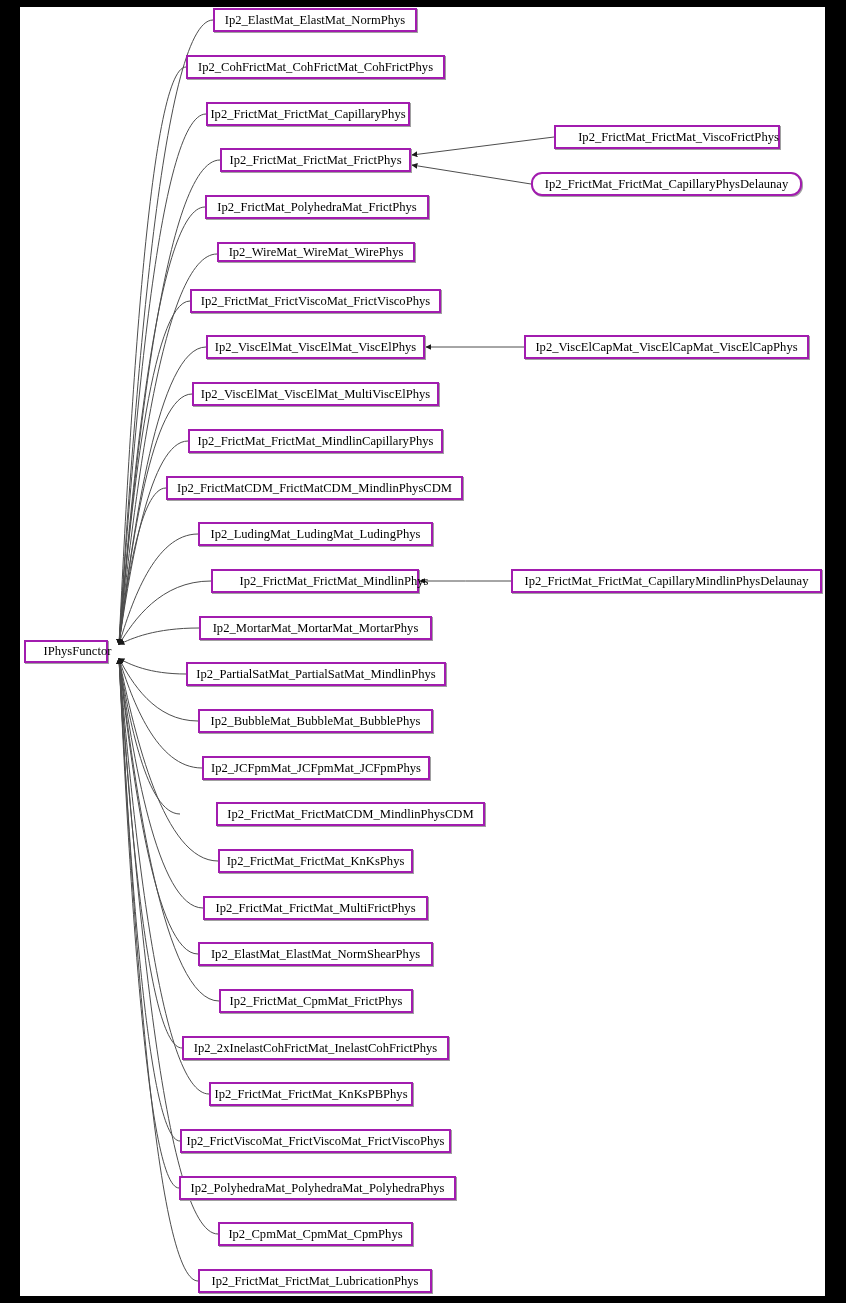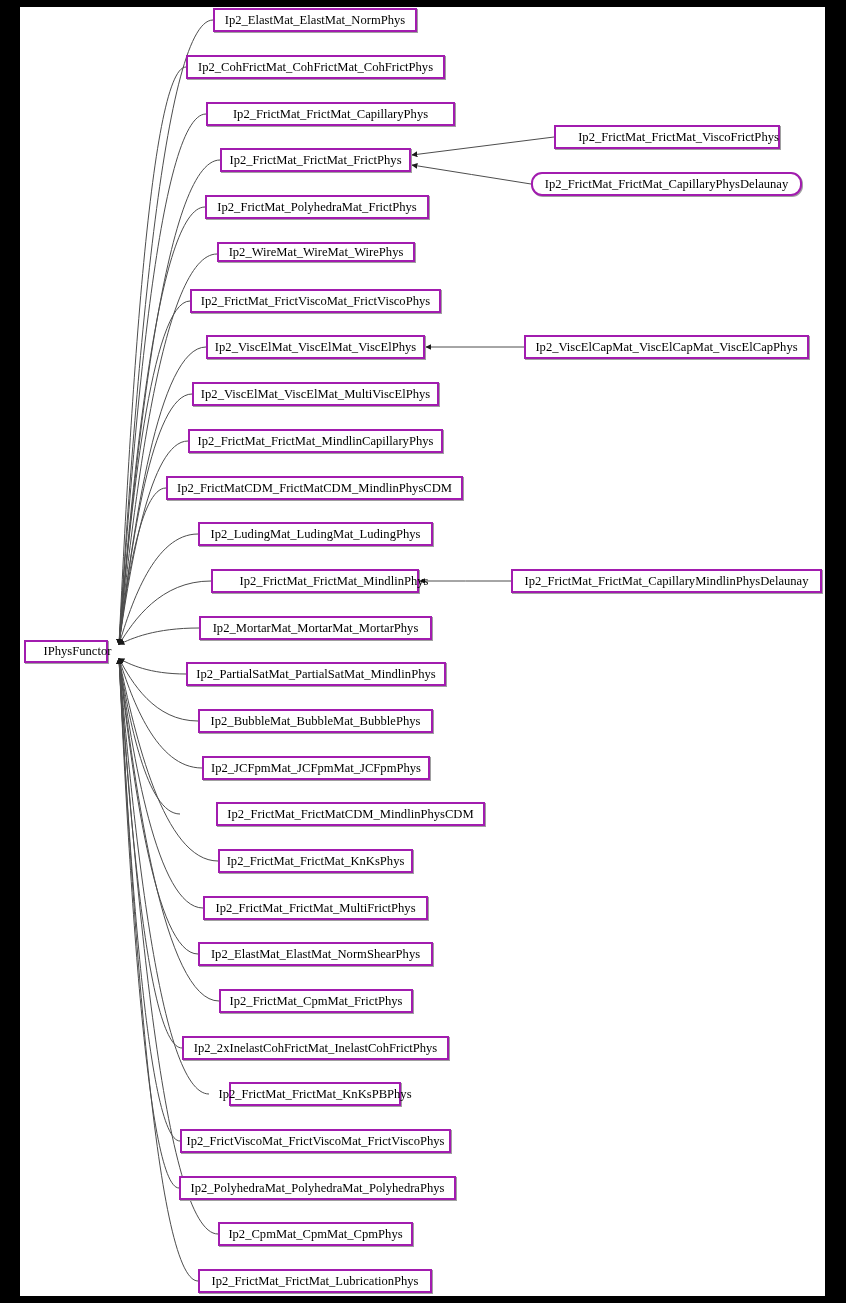--- a/index.html
+++ b/index.html
@@ -101,21 +101,21 @@
     </svg>
   <div class="node" style="left: 4px; top: 633px; width: 84px; height: 23px; padding-left: 23px;">
         <span class="node-label">IPhysFunctor</span>
       </div>
       <div class="node" style="left: 193px; top: 1px; width: 204px; height: 24px;">
         <span class="node-label">Ip2_ElastMat_ElastMat_NormPhys</span>
       </div>
       <div class="node" style="left: 166px; top: 48px; width: 259px; height: 24px;">
         <span class="node-label">Ip2_CohFrictMat_CohFrictMat_CohFrictPhys</span>
       </div>
-      <div class="node" style="left: 186px; top: 95px; width: 249px; height: 24px;">
+      <div class="node" style="left: 186px; top: 95px; width: 204px; height: 24px;">
         <span class="node-label">Ip2_FrictMat_FrictMat_CapillaryPhys</span>
       </div>
       <div class="node" style="left: 200px; top: 141px; width: 191px; height: 24px;">
         <span class="node-label">Ip2_FrictMat_FrictMat_FrictPhys</span>
       </div>
       <div class="node" style="left: 185px; top: 188px; width: 224px; height: 24px;">
         <span class="node-label">Ip2_FrictMat_PolyhedraMat_FrictPhys</span>
       </div>
       <div class="node" style="left: 197px; top: 235px; width: 198px; height: 20px;">
         <span class="node-label">Ip2_WireMat_WireMat_WirePhys</span>
@@ -164,21 +164,21 @@
       </div>
       <div class="node" style="left: 178px; top: 935px; width: 235px; height: 24px;">
         <span class="node-label">Ip2_ElastMat_ElastMat_NormShearPhys</span>
       </div>
       <div class="node" style="left: 199px; top: 982px; width: 194px; height: 24px;">
         <span class="node-label">Ip2_FrictMat_CpmMat_FrictPhys</span>
       </div>
       <div class="node" style="left: 162px; top: 1029px; width: 267px; height: 24px;">
         <span class="node-label">Ip2_2xInelastCohFrictMat_InelastCohFrictPhys</span>
       </div>
-      <div class="node" style="left: 189px; top: 1075px; width: 172px; height: 24px; margin-left: 20px;">
+      <div class="node" style="left: 189px; top: 1075px; width: 204px; height: 24px;">
         <span class="node-label">Ip2_FrictMat_FrictMat_KnKsPBPhys</span>
       </div>
       <div class="node" style="left: 160px; top: 1122px; width: 271px; height: 24px;">
         <span class="node-label">Ip2_FrictViscoMat_FrictViscoMat_FrictViscoPhys</span>
       </div>
       <div class="node" style="left: 159px; top: 1169px; width: 277px; height: 24px;">
         <span class="node-label">Ip2_PolyhedraMat_PolyhedraMat_PolyhedraPhys</span>
       </div>
       <div class="node" style="left: 198px; top: 1215px; width: 195px; height: 24px;">
         <span class="node-label">Ip2_CpmMat_CpmMat_CpmPhys</span>

